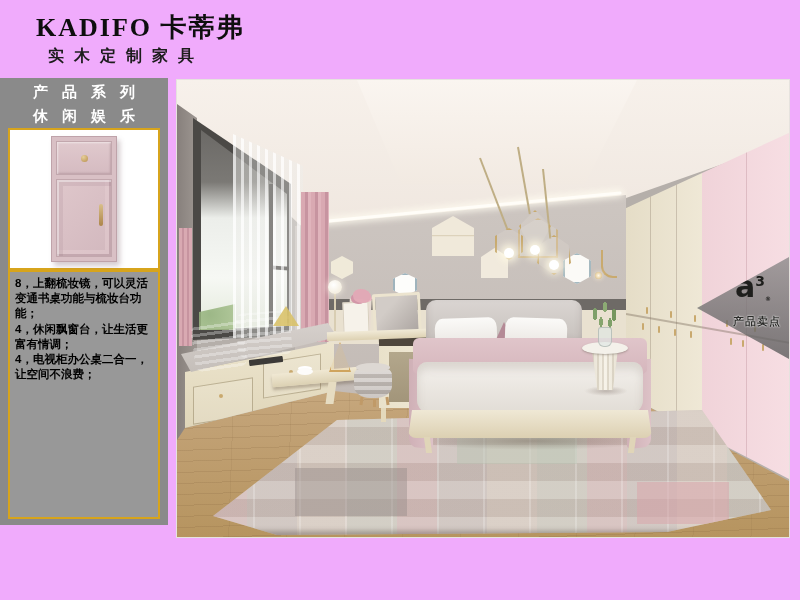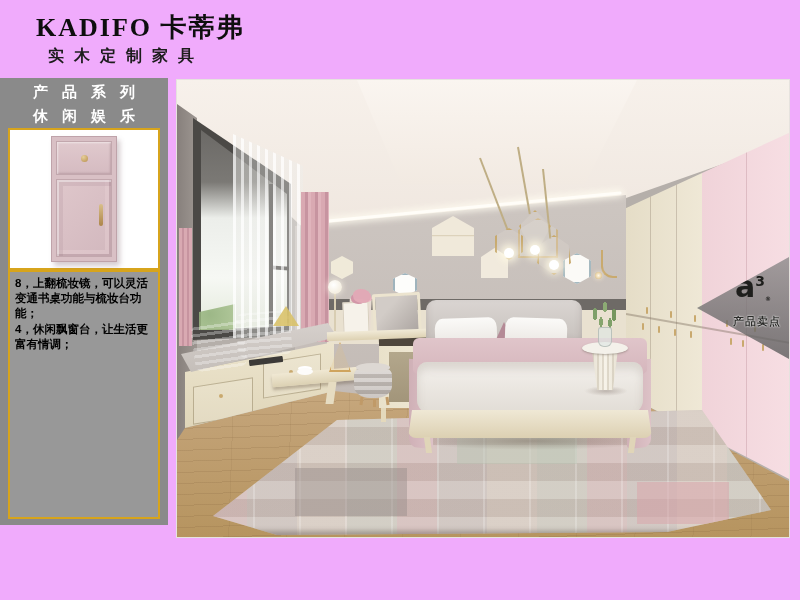--- a/index.html
+++ b/index.html
@@ -298,20 +298,21 @@
           <span class="door-knob"></span>
         </div>
         <div class="door-panel">
           <span class="door-handle"></span>
         </div>
       </div>
     </div>
     <div class="side-box points-box">
       <p class="point">8，上翻梳妆镜，可以灵活变通书桌功能与梳妆台功能；</p>
       <p class="point">4，休闲飘窗台，让生活更富有情调；</p>
+      <p class="point">4，电视柜办公桌二合一，让空间不浪费；</p>
     </div>
   </aside>
 
   <div class="scene">
 
     <div class="sc-ceiling"></div>
     <div class="sc-ceiling-tray"></div>
     <div class="sc-wall-left"></div>
     <div class="sc-wall-back"></div>
     <div class="sc-led"></div>

